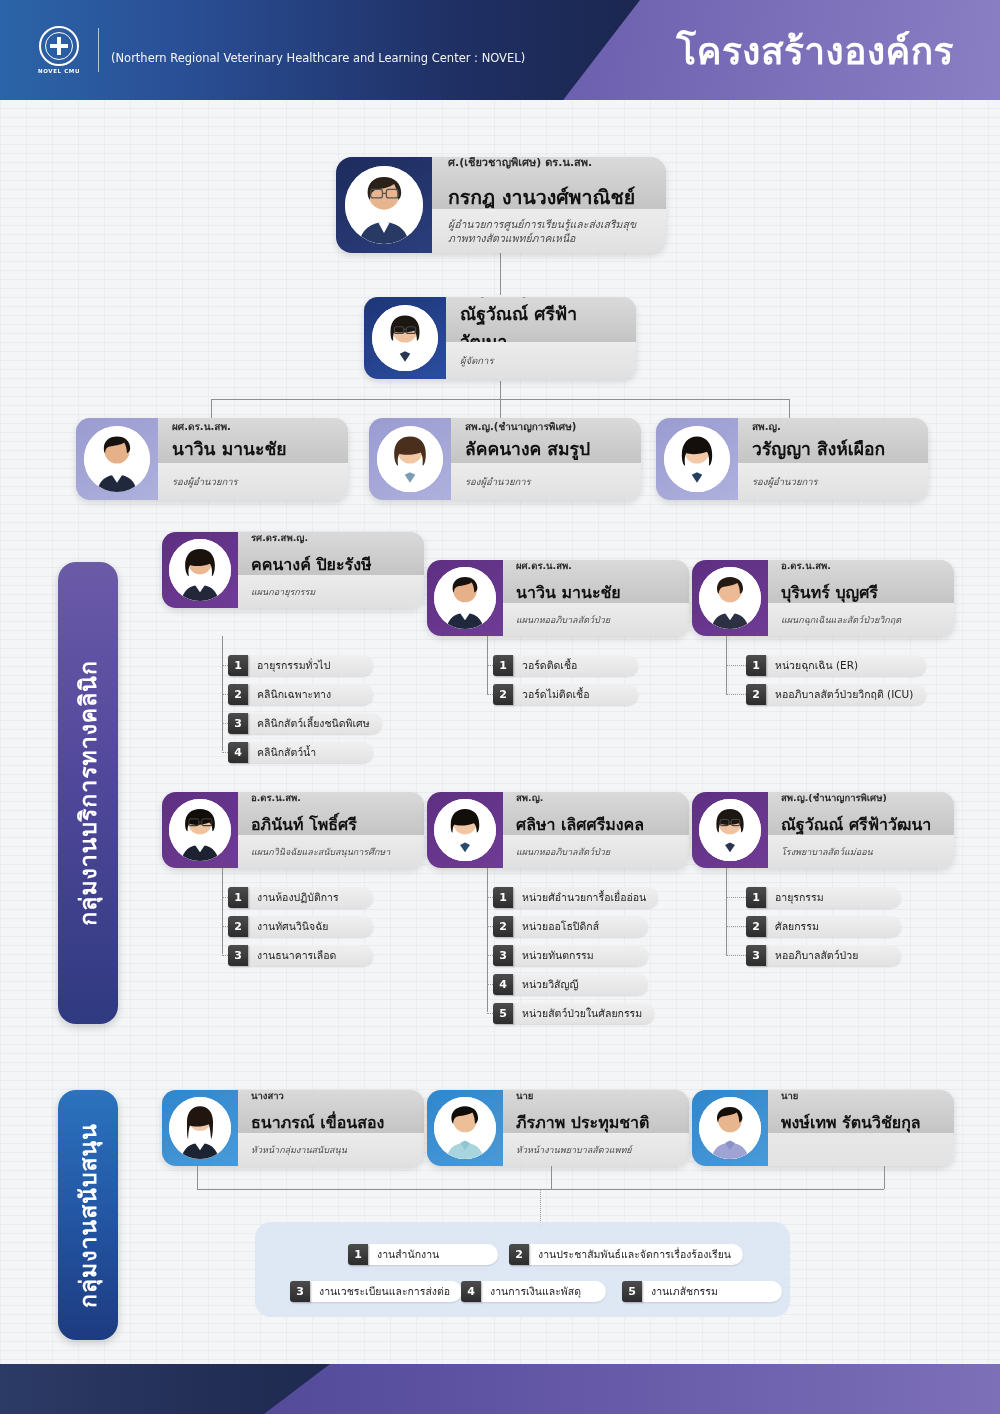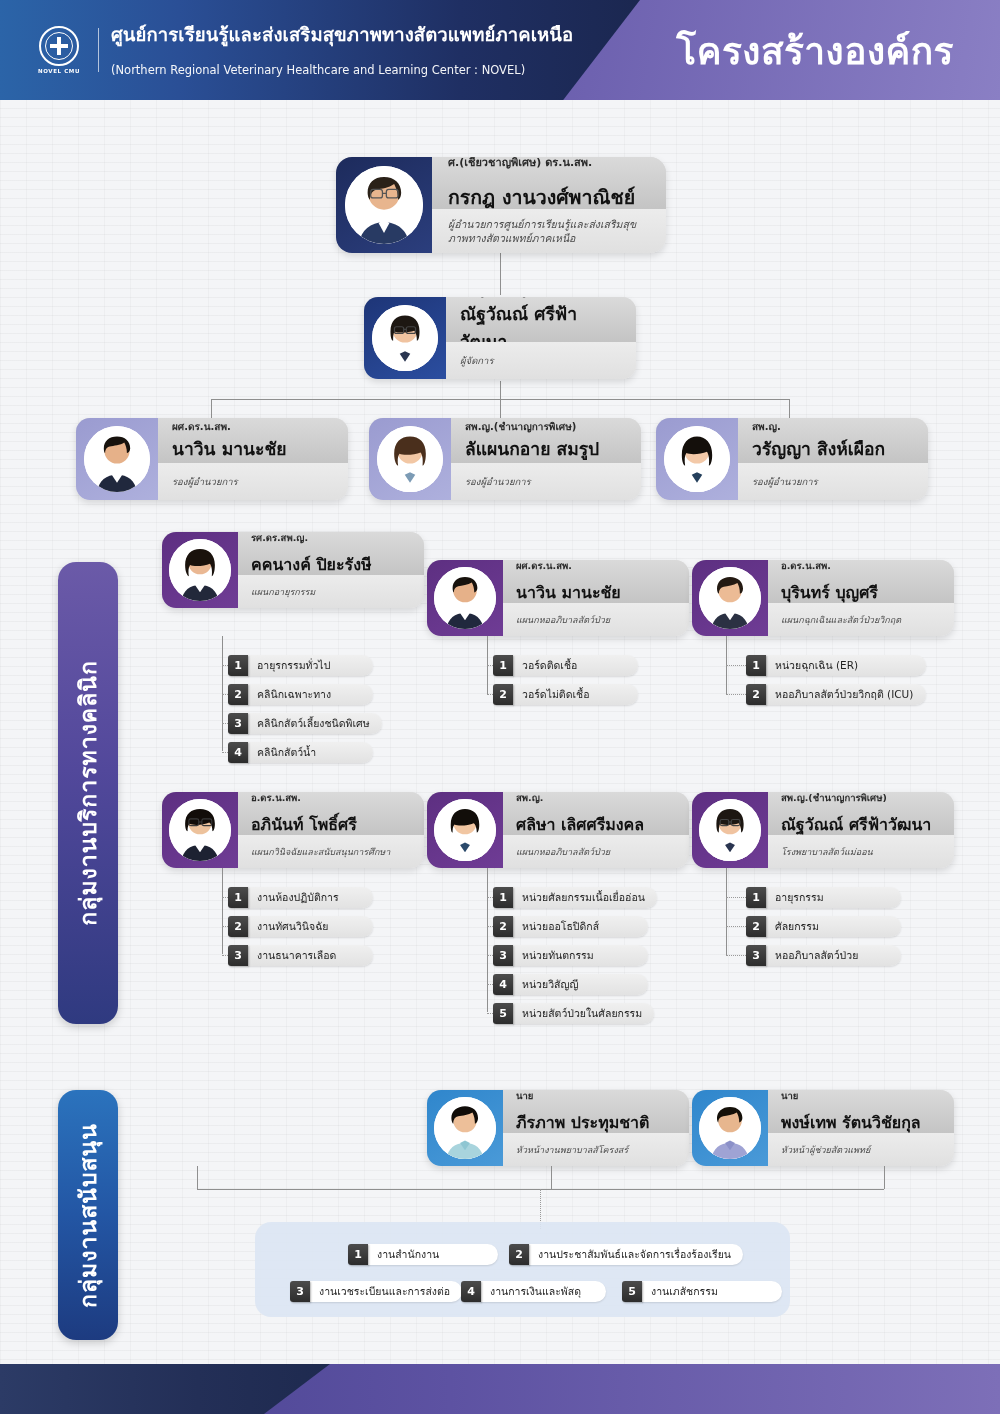--- a/index.html
+++ b/index.html
@@ -261,21 +261,20 @@
   <div class="header-content">
     <div class="brand">
       <div class="logo-mark">
         <div class="logo-circle">
             <div class="logo-cross"></div>
           </div>
         <div class="logo-caption">NOVEL CMU</div>
       </div>
       <div class="brand-divider"></div>
       <div class="brand-text">
-        <div class="brand-th">ศูนย์การเรียนรู้และส่งเสริมสุขภาพทางสัตวแพทย์ภาคเหนือ</div>
         <div class="brand-en">(Northern Regional Veterinary Healthcare and Learning Center : NOVEL)</div>
       </div>
     </div>
     <div class="header-title">โครงสร้างองค์กร</div>
   </div>
 </div>
 
 <div class="canvas">
 
   <div class="conn v" style="left:500px; top:251px; height:44px;"></div>
@@ -368,21 +367,21 @@
             <circle cx="50" cy="38" r="19" fill="#f2c7a4"></circle>
             <path d="M26 42c0-17 10-26 24-26s24 9 24 26c0 12-3 18-5 18 1-8 0-16-3-20-9 4-26 5-32 2-3 4-3 11-2 18-2 0-6-6-6-18z" fill="#4a2f1c"></path>
             <path d="M20 100c2-17 14-26 30-26s28 9 30 26z" fill="#fff"></path>
             <path d="M42 74l8 12 8-12-8-4z" fill="#7c9bb5"></path>
           </svg>
       </div>
     </div>
     <div class="card-body">
       <div class="card-top">
         <div class="card-prefix">สพ.ญ.(ชำนาญการพิเศษ)</div>
-        <div class="card-name">ลัแผนกอาย สมรูป</div>
+        <div class="card-name">ลัคคนางค สมรูป</div>
       </div>
       <div class="card-bottom">
         <div class="card-role">รองผู้อำนวยการ</div>
       </div>
     </div>
   </div>
 
   <div class="card lg tint-lav" style="left:656px; top:418px;">
     <div class="card-photo-wrap">
       <div class="avatar">
@@ -618,21 +617,21 @@
   </div>
 
   <div class="conn v" style="left:487px; top:868px; height:144px;"></div>
   <div class="dotted-h" style="left:487px; top:897px; width:10px;"></div>
   <div class="dotted-h" style="left:487px; top:926px; width:10px;"></div>
   <div class="dotted-h" style="left:487px; top:955px; width:10px;"></div>
   <div class="dotted-h" style="left:487px; top:984px; width:10px;"></div>
   <div class="dotted-h" style="left:487px; top:1013px; width:10px;"></div>
   <div class="numitem" style="left:493px; top:887px; width:155px;">
     <div class="num">1</div>
-    <div class="txt">หน่วยศัลยกรรมเนื้อเยื่ออ่อน</div>
+    <div class="txt">หน่วยศัอำนวยการื้อเยื่ออ่อน</div>
   </div>
   <div class="numitem" style="left:493px; top:916px; width:155px;">
     <div class="num">2</div>
     <div class="txt">หน่วยออโธปิดิกส์</div>
   </div>
   <div class="numitem" style="left:493px; top:945px; width:155px;">
     <div class="num">3</div>
     <div class="txt">หน่วยทันตกรรม</div>
   </div>
   <div class="numitem" style="left:493px; top:974px; width:155px;">
@@ -658,63 +657,82 @@
   </div>
   <div class="numitem" style="left:746px; top:945px; width:155px;">
     <div class="num">3</div>
     <div class="txt">หออภิบาลสัตว์ป่วย</div>
   </div>
 
   <div class="side-banner banner-support" style="left:58px; top:1090px; width:60px; height:250px;">
     <span>กลุ่มงานสนับสนุน</span>
   </div>
 
+  <div class="card md tint-sky" style="left:162px; top:1090px;">
+    <div class="card-photo-wrap">
+      <div class="avatar">
+        <svg viewBox="0 0 100 100">
+            <rect width="100" height="100" fill="#fff"></rect>
+            <circle cx="50" cy="37" r="18" fill="#f2c9a8"></circle>
+            <path d="M29 40c0-16 9-25 21-25s21 9 21 25c0 16-1 24-3 28-1-10-2-20-4-24-8 4-24 5-30 2-2 4-3 13-3 22-2-4-2-12-2-28z" fill="#20160f"></path>
+            <path d="M20 100c2-17 14-26 30-26s28 9 30 26z" fill="#1c2333"></path>
+            <path d="M42 74l8 12 8-12-8-4z" fill="#fff"></path>
+          </svg>
+      </div>
+    </div>
+    <div class="card-body">
+      <div class="card-top">
+        <div class="card-prefix">นางสาว</div>
+        <div class="card-name">ธนาภรณ์ เขื่อนสอง</div>
+      </div>
+      <div class="card-bottom">
+        <div class="card-role">หัวหน้ากลุ่มงานสนับสนุน</div>
+      </div>
+    </div>
+  </div>
 
   <div class="card md tint-sky" style="left:427px; top:1090px;">
     <div class="card-photo-wrap">
       <div class="avatar">
         <svg viewBox="0 0 100 100">
             <rect width="100" height="100" fill="#fff"></rect>
             <circle cx="50" cy="38" r="19" fill="#edbf99"></circle>
             <path d="M50 15c-13 0-22 8-22 19 0 5 2 9 3 9 0-7 3-11 8-12 7-1 17-2 23-6 2 4 4 9 4 18 2 0 5-4 5-9 0-11-8-19-21-19z" fill="#100c08"></path>
             <path d="M20 100c2-17 14-26 30-26s28 9 30 26z" fill="#a8d4dd"></path>
             <path d="M42 74l8 12 8-12-8-4z" fill="#8fc6d2"></path>
           </svg>
       </div>
     </div>
     <div class="card-body">
       <div class="card-top">
         <div class="card-prefix">นาย</div>
         <div class="card-name">ภีรภาพ ประทุมชาติ</div>
       </div>
       <div class="card-bottom">
-        <div class="card-role">หัวหน้างานพยาบาลสัโครงสร์</div>
+        <div class="card-role">หัวหน้างานพยาบาลสัตวแพทย์</div>
       </div>
     </div>
   </div>
 
   <div class="card md tint-sky" style="left:692px; top:1090px;">
     <div class="card-photo-wrap">
       <div class="avatar">
         <svg viewBox="0 0 100 100">
             <rect width="100" height="100" fill="#fff"></rect>
             <circle cx="50" cy="38" r="19" fill="#e7b68e"></circle>
             <path d="M50 16c-13 0-21 8-21 18 0 4 1 7 2 7 0-6 3-9 8-10 6-1 16-2 22-6 2 4 4 9 4 16 2 0 5-3 5-7 0-10-7-18-20-18z" fill="#151009"></path>
             <path d="M20 100c2-17 14-26 30-26s28 9 30 26z" fill="#9fa3d4"></path>
             <path d="M42 74l8 12 8-12-8-4z" fill="#8b90c8"></path>
           </svg>
       </div>
     </div>
     <div class="card-body">
       <div class="card-top">
         <div class="card-prefix">นาย</div>
         <div class="card-name">พงษ์เทพ รัตนวิชัยกุล</div>
-      </div>
-      <div class="card-bottom">
-        <div class="card-role">หัวหน้าผู้ช่วยสัตวแพทย์</div>
       </div>
     </div>
   </div>
 
   <div class="conn v" style="left:197px; top:1166px; height:23px;"></div>
   <div class="conn v" style="left:551px; top:1166px; height:23px;"></div>
   <div class="conn v" style="left:884px; top:1166px; height:23px;"></div>
   <div class="conn h" style="left:197px; top:1189px; width:687px;"></div>
   <div class="dotted-v" style="left:540px; top:1189px; height:40px;"></div>
 

